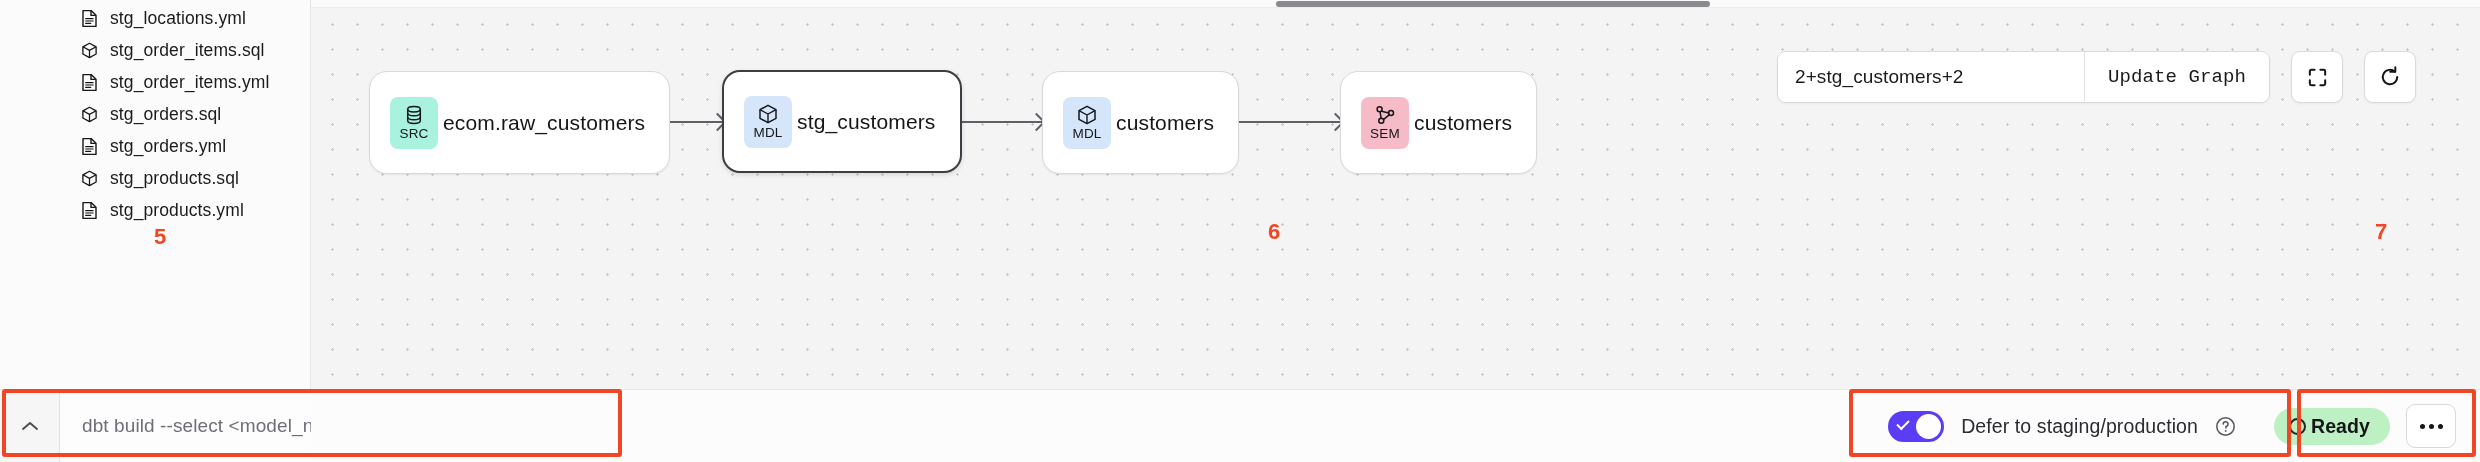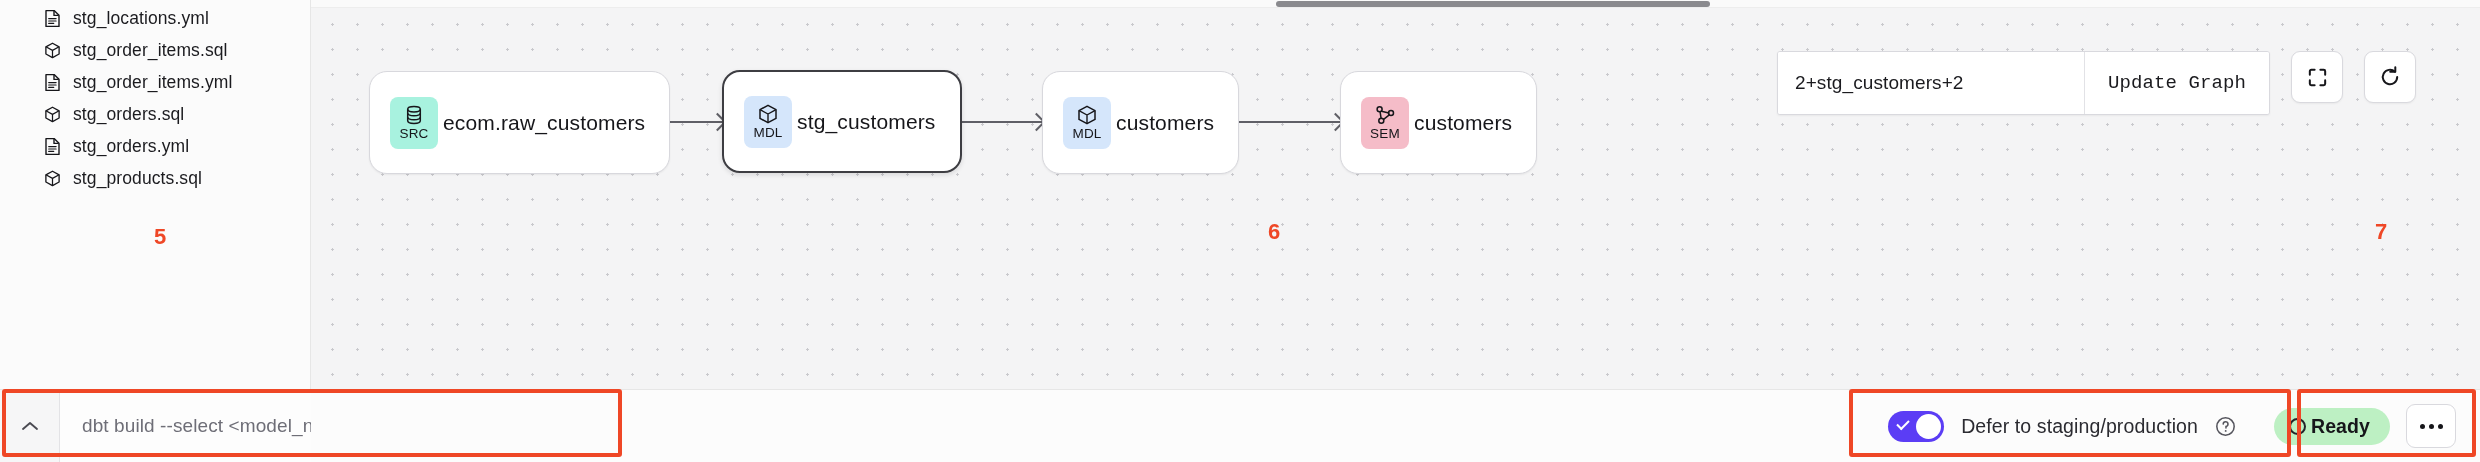--- a/index.html
+++ b/index.html
@@ -35,20 +35,21 @@
     overflow: hidden;
     flex: 0 0 311px;
   }
   .file-row {
     display: flex;
     align-items: center;
     height: 32px;
     padding-left: 44px;
     gap: 12px;
     cursor: pointer;
+    margin-left: 37px;
   }
   .file-row .ficon {
     width: 17px; height: 19px;
     flex: 0 0 17px;
     display: block;
   }
   .file-row .fname {
     font-size: 17.5px;
     color: #1b1b1f;
     letter-spacing: .1px;
@@ -94,22 +95,22 @@
     display: flex;
     align-items: stretch;
     gap: 21px;
     z-index: 30;
   }
   .selector-group {
     display: flex;
     align-items: stretch;
     background: #ffffff;
     border: 1px solid #d9d9de;
-    border-radius: 3px;
-    height: 64px;
+    border-radius: 9px;
+    height: 52px;
     box-shadow: 0 1px 2px rgba(16,18,25,.05);
     overflow: hidden;
     margin-left: 6px;
   }
   .selector-input {
     display: flex;
     align-items: center;
     padding: 0 20px 0 17px;
     min-width: 306px;
     font-size: 19px;
@@ -406,20 +407,28 @@
               <path d="M4.7 9.6h7.4M4.7 12h7.4M4.7 14.4h5" stroke="#16161a" stroke-width="1.2" stroke-linecap="round"></path>
             </svg>
             <span class="fname">stg_orders.yml</span>
           </div>
           <div class="file-row">
             <svg width="18" height="19" viewBox="0 0 18 19" fill="none" class="ficon">
               <path d="M9 1.8 16 5.6v7.6L9 17l-7-3.8V5.6z" stroke="#16161a" stroke-width="1.4" stroke-linejoin="round"></path>
               <path d="M2 5.6 9 9.4l7-3.8M9 9.4V17" stroke="#16161a" stroke-width="1.3" stroke-linejoin="round"></path>
             </svg>
             <span class="fname">stg_products.sql</span>
+          </div>
+          <div class="file-row">
+            <svg width="17" height="19" viewBox="0 0 17 19" fill="none" class="ficon">
+              <path d="M2 1.6h8.1L15 6.3v11.1H2z" stroke="#16161a" stroke-width="1.4" stroke-linejoin="round"></path>
+              <path d="M10 1.8v4.6h4.7" stroke="#16161a" stroke-width="1.4" stroke-linejoin="round"></path>
+              <path d="M4.7 9.6h7.4M4.7 12h7.4M4.7 14.4h5" stroke="#16161a" stroke-width="1.2" stroke-linecap="round"></path>
+            </svg>
+            <span class="fname">stg_products.yml</span>
           </div>
         </div>
     </div>
 
     <div class="canvas">
 
       <div class="h-scroll-track">
         <div class="h-scroll-thumb"></div>
       </div>
 

